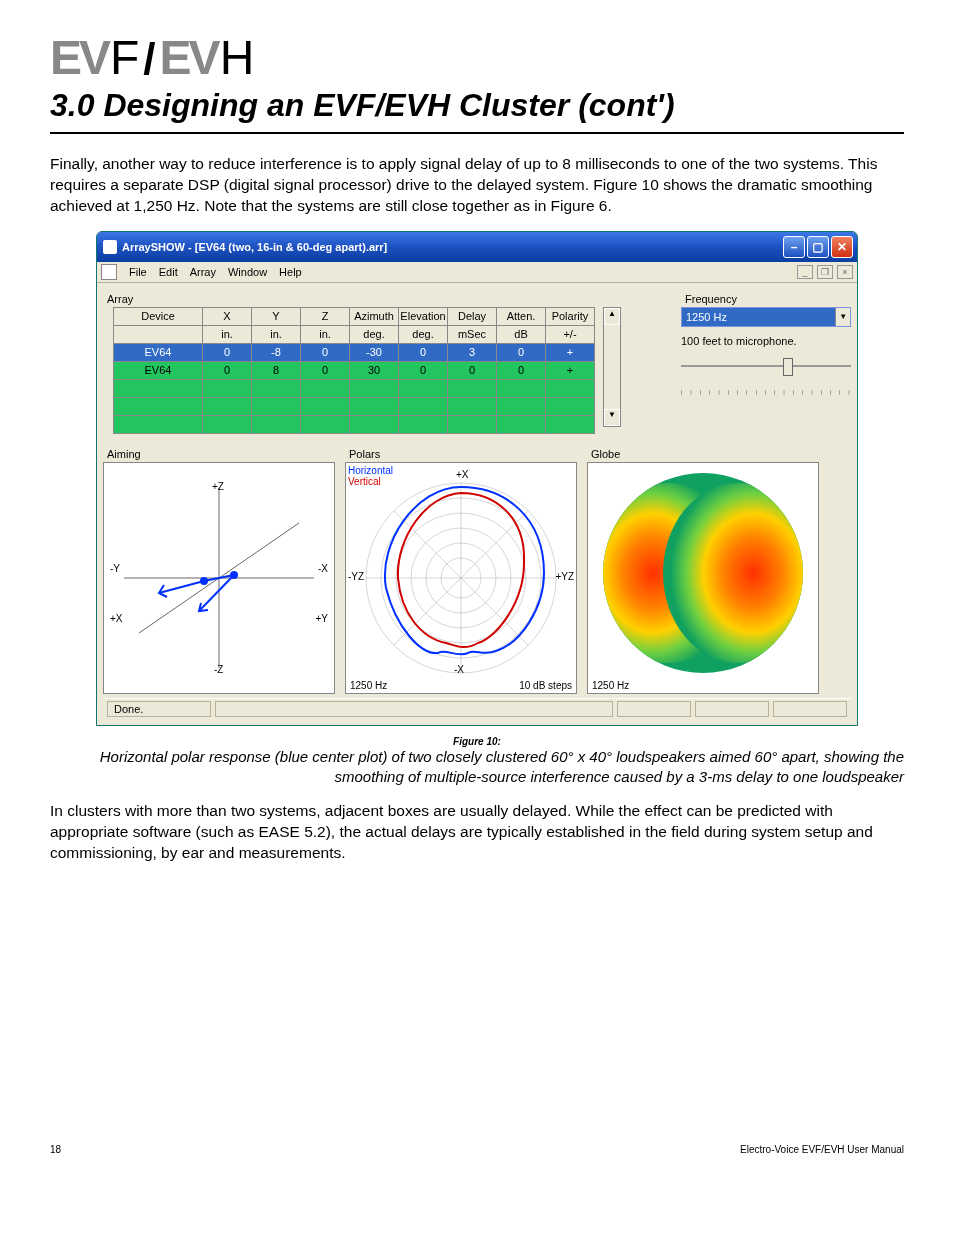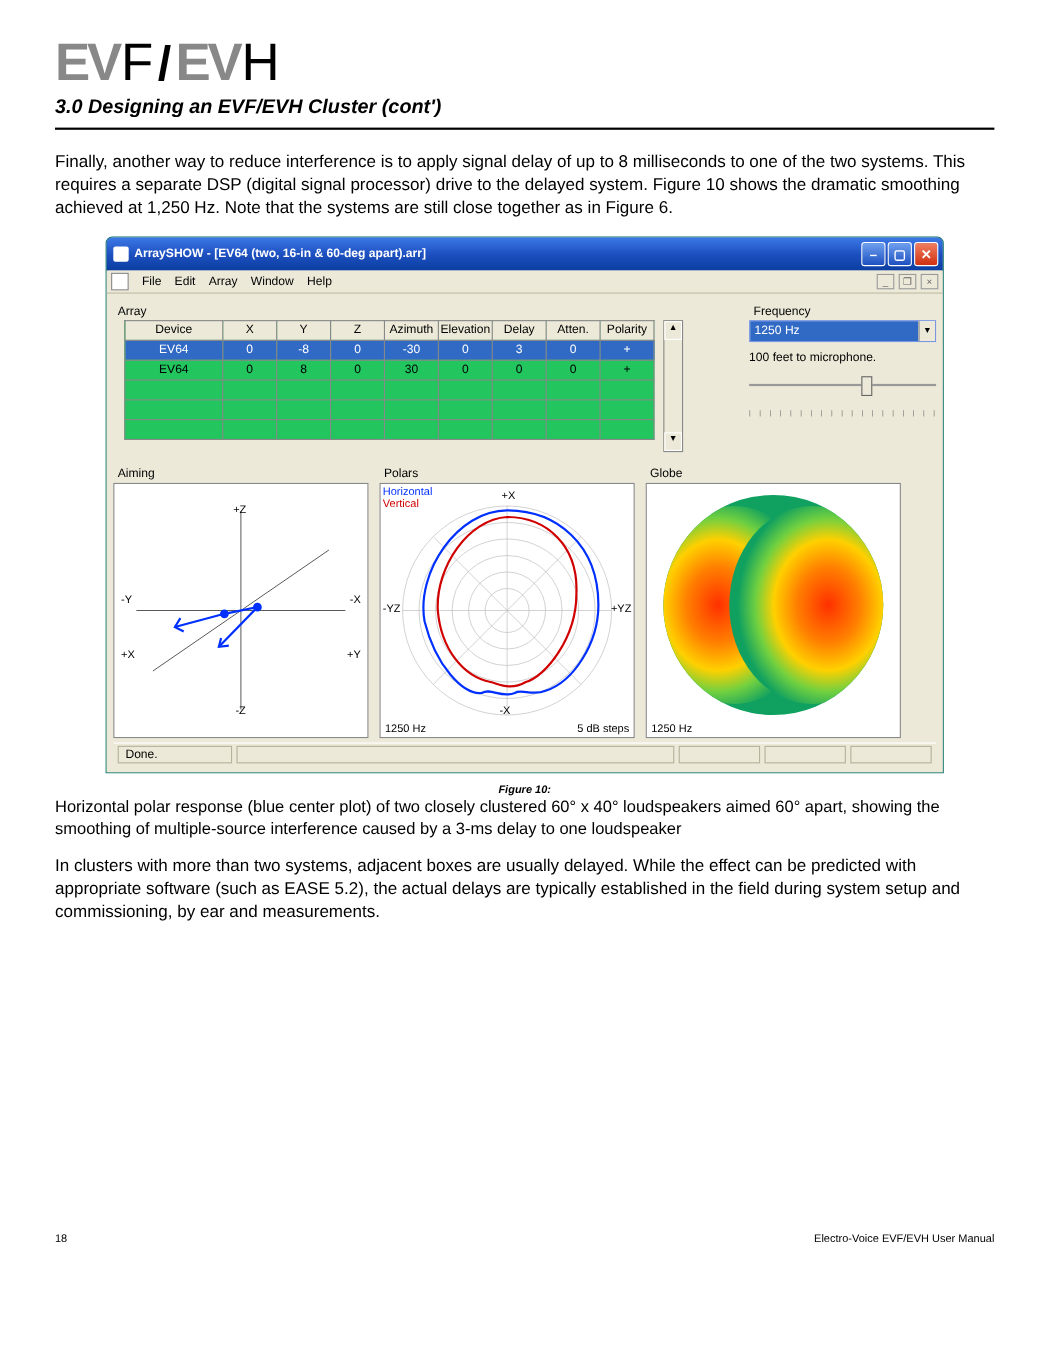--- a/index.html
+++ b/index.html
@@ -7,25 +7,25 @@
     padding: 30px 50px 40px 50px;
     font-family: Arial, Helvetica, sans-serif;
     background: #fff;
     color: #000;
     width: 854px;
   }
   .logo-row { display: flex; align-items: baseline; gap: 2px; font-weight: 700; }
   .logo-ev { font-family: Arial, sans-serif; font-size: 48px; letter-spacing: -3px; color: #888; font-weight: 900; }
   .logo-letter { font-size: 48px; color: #000; font-weight: 400; }
   .logo-slash { font-size: 44px; color: #000; padding: 0 2px; }
-  .section-title { font-size: 18px; font-style: italic; font-weight: bold; margin: 2px 0 8px 0; }
+  .section-title { font-size: 32px; font-style: italic; font-weight: bold; margin: 2px 0 8px 0; }
   hr.rule { border: none; border-top: 2px solid #000; margin: 0 0 20px 0; }
   .body-text { font-size: 15.5px; line-height: 1.35; margin: 14px 0; }
   .figure-label { text-align: center; font-style: italic; font-weight: bold; font-size: 10px; margin-top: 10px; }
-  .caption { text-align: left; font-size: 15px; line-height: 1.35; }
+  .caption { text-align: right; font-style: italic; font-size: 15px; line-height: 1.35; }
   .footer { display: flex; justify-content: space-between; font-size: 10px; margin-top: 280px; }
   
   .xp-window {
     margin: 10px auto 0 auto;
     width: 760px;
     background: #ece9d8;
     border: 1px solid #0f766e;
     border-radius: 6px 6px 0 0;
     box-shadow: 0 0 0 1px #8a8677 inset;
     font-family: Tahoma, Arial, sans-serif;
@@ -175,20 +175,31 @@
               <th class="col-dev">Device</th>
               <th class="col-n">X</th>
               <th class="col-n">Y</th>
               <th class="col-n">Z</th>
               <th class="col-n">Azimuth</th>
               <th class="col-n">Elevation</th>
               <th class="col-n">Delay</th>
               <th class="col-n">Atten.</th>
               <th class="col-n">Polarity</th>
             </tr>
+            <tr>
+              <th></th>
+              <th>in.</th>
+              <th>in.</th>
+              <th>in.</th>
+              <th>deg.</th>
+              <th>deg.</th>
+              <th>mSec</th>
+              <th>dB</th>
+              <th>+/-</th>
+            </tr>
             <tr class="hilite">
               <td>EV64</td>
               <td>0</td>
               <td>-8</td>
               <td>0</td>
               <td>-30</td>
               <td>0</td>
               <td>3</td>
               <td>0</td>
               <td>+</td>
@@ -332,21 +343,21 @@
           </svg>
           <div class="polar-legend">
             <div style="color:#0030ff">Horizontal</div>
             <div style="color:#d00000">Vertical</div>
           </div>
           <span class="plot-label" style="top:6px; left:110px">+X</span>
           <span class="plot-label" style="bottom:18px; left:108px">-X</span>
           <span class="plot-label" style="top:108px; left:2px">-YZ</span>
           <span class="plot-label" style="top:108px; right:2px">+YZ</span>
           <span class="plot-label" style="bottom:2px; left:4px">1250 Hz</span>
-          <span class="plot-label" style="bottom:2px; right:4px">5 dB steps</span>
+          <span class="plot-label" style="bottom:2px; right:4px">10 dB steps</span>
         </div>
       </div>
 
       <div>
         <div class="panel-label">Globe</div>
         <div class="plot-box">
           <svg viewBox="0 0 230 230" width="230" height="230">
             <defs>
               <radialGradient id="lobeL" cx="40%" cy="50%" r="55%">
                 <stop offset="0%" stop-color="#ff3000"></stop>

